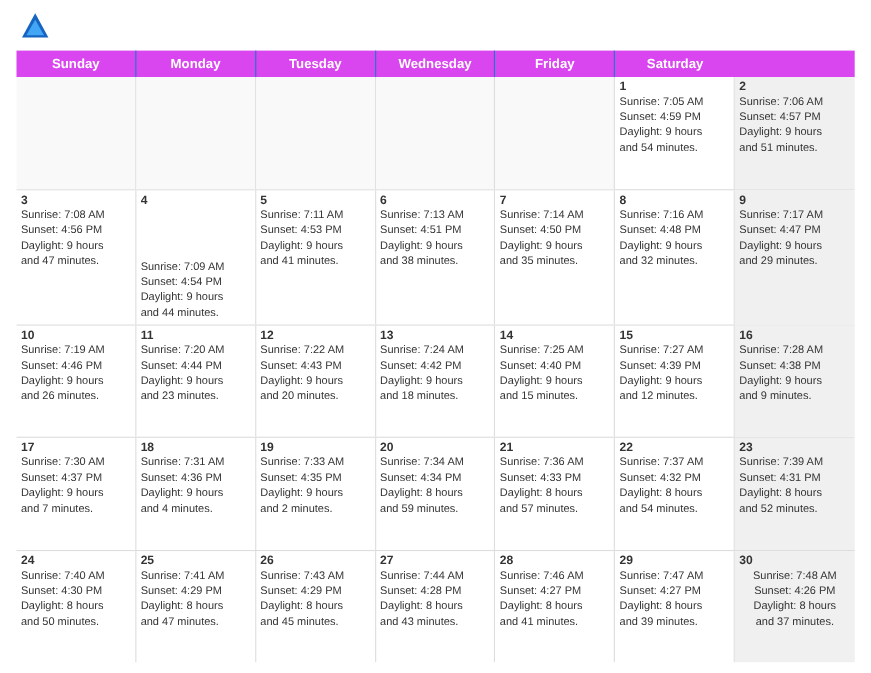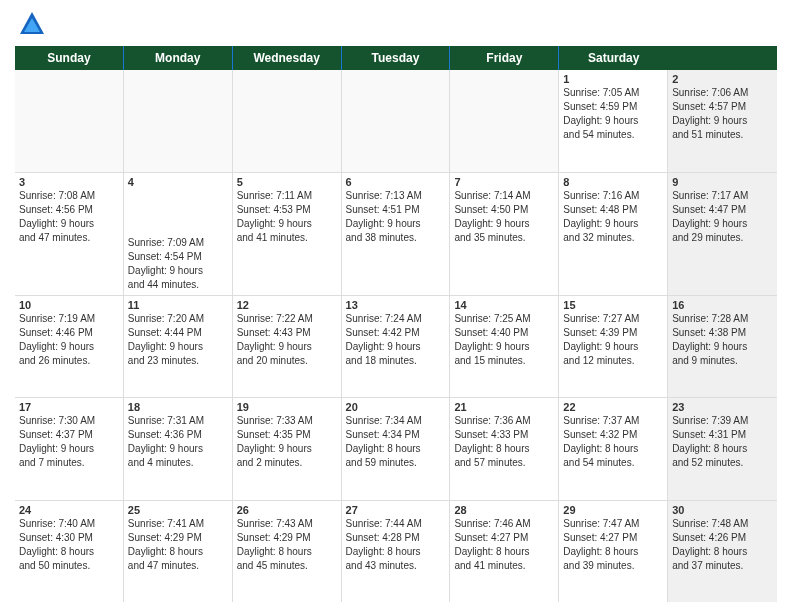--- a/index.html
+++ b/index.html
@@ -14,21 +14,21 @@
     .logo-text .general { display: block; }
     .logo-text .blue { color: #1565c0; display: block; }
     .logo-icon { width: 28px; height: 28px; margin-left: 3px; }
     
     .title-block { text-align: right; }
     .month-title { font-size: 36px; font-weight: 300; color: #333; line-height: 1; }
     .location { font-size: 16px; color: #555; margin-top: 2px; }
     
     .calendar { flex: 1; display: flex; flex-direction: column; }
     
-    .cal-header { display: grid; grid-template-columns: repeat(7, 1fr); background: #14532d; }
+    .cal-header { display: grid; grid-template-columns: repeat(7, 1fr); background: #d946ef; }
     .cal-header-cell { color: #fff; font-size: 12px; font-weight: bold; padding: 5px 4px; text-align: center; border-right: 1px solid #1976d2; }
     .cal-header-cell:last-child { border-right: none; }
     
     .cal-body { flex: 1; display: flex; flex-direction: column; }
     
     .cal-row { display: grid; grid-template-columns: repeat(7, 1fr); flex: 1; border-bottom: 1px solid #ddd; }
     .cal-row:last-child { border-bottom: none; }
     
     .cal-cell { border-right: 1px solid #ddd; padding: 3px 4px; font-size: 9.5px; color: #333; min-height: 0; }
     .cal-cell:last-child { border-right: none; }
@@ -56,22 +56,22 @@
     <div class="title-block">
       <div class="month-title"></div>
       <div class="location"></div>
     </div>
   </div>
 
   <div class="calendar">
     <div class="cal-header" id="cal-header">
         <div class="cal-header-cell">Sunday</div>
         <div class="cal-header-cell">Monday</div>
+        <div class="cal-header-cell">Tuesday</div>
         <div class="cal-header-cell">Wednesday</div>
-        <div class="cal-header-cell">Tuesday</div>
         <div class="cal-header-cell">Friday</div>
         <div class="cal-header-cell">Saturday</div>
       </div>
     <div class="cal-body" id="cal-body">
         <div class="cal-row">
           <div class="cal-cell empty"></div>
           <div class="cal-cell empty"></div>
           <div class="cal-cell empty"></div>
           <div class="cal-cell empty"></div>
           <div class="cal-cell empty"></div>
@@ -281,21 +281,21 @@
           </div>
           <div class="cal-cell">
             <span class="day-num">29</span>
             <div class="day-info" style="white-space: pre-line;">Sunrise: 7:47 AM
 Sunset: 4:27 PM
 Daylight: 8 hours
 and 39 minutes.</div>
           </div>
           <div class="cal-cell shaded">
             <span class="day-num">30</span>
-            <div class="day-info" style="white-space: pre-line;">Sunrise: 7:48 AM
+            <div class="day-info" style="white-space: pre-line; text-align: center;">Sunrise: 7:48 AM
 Sunset: 4:26 PM
 Daylight: 8 hours
 and 37 minutes.</div>
           </div>
         </div>
       </div>
   </div>
 </div>
 
 </body></html>

